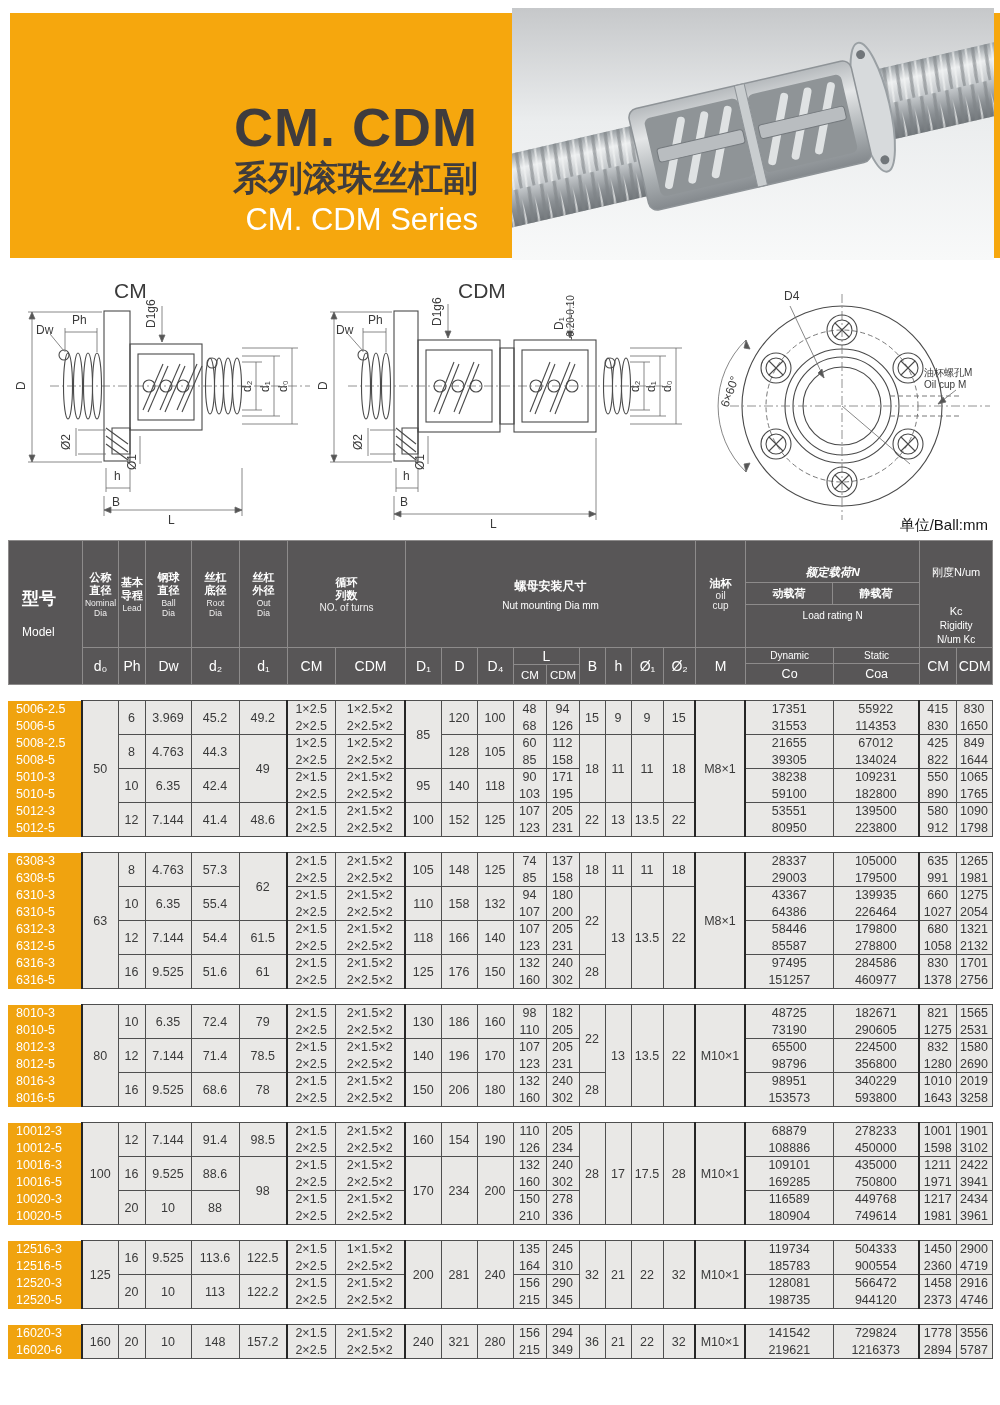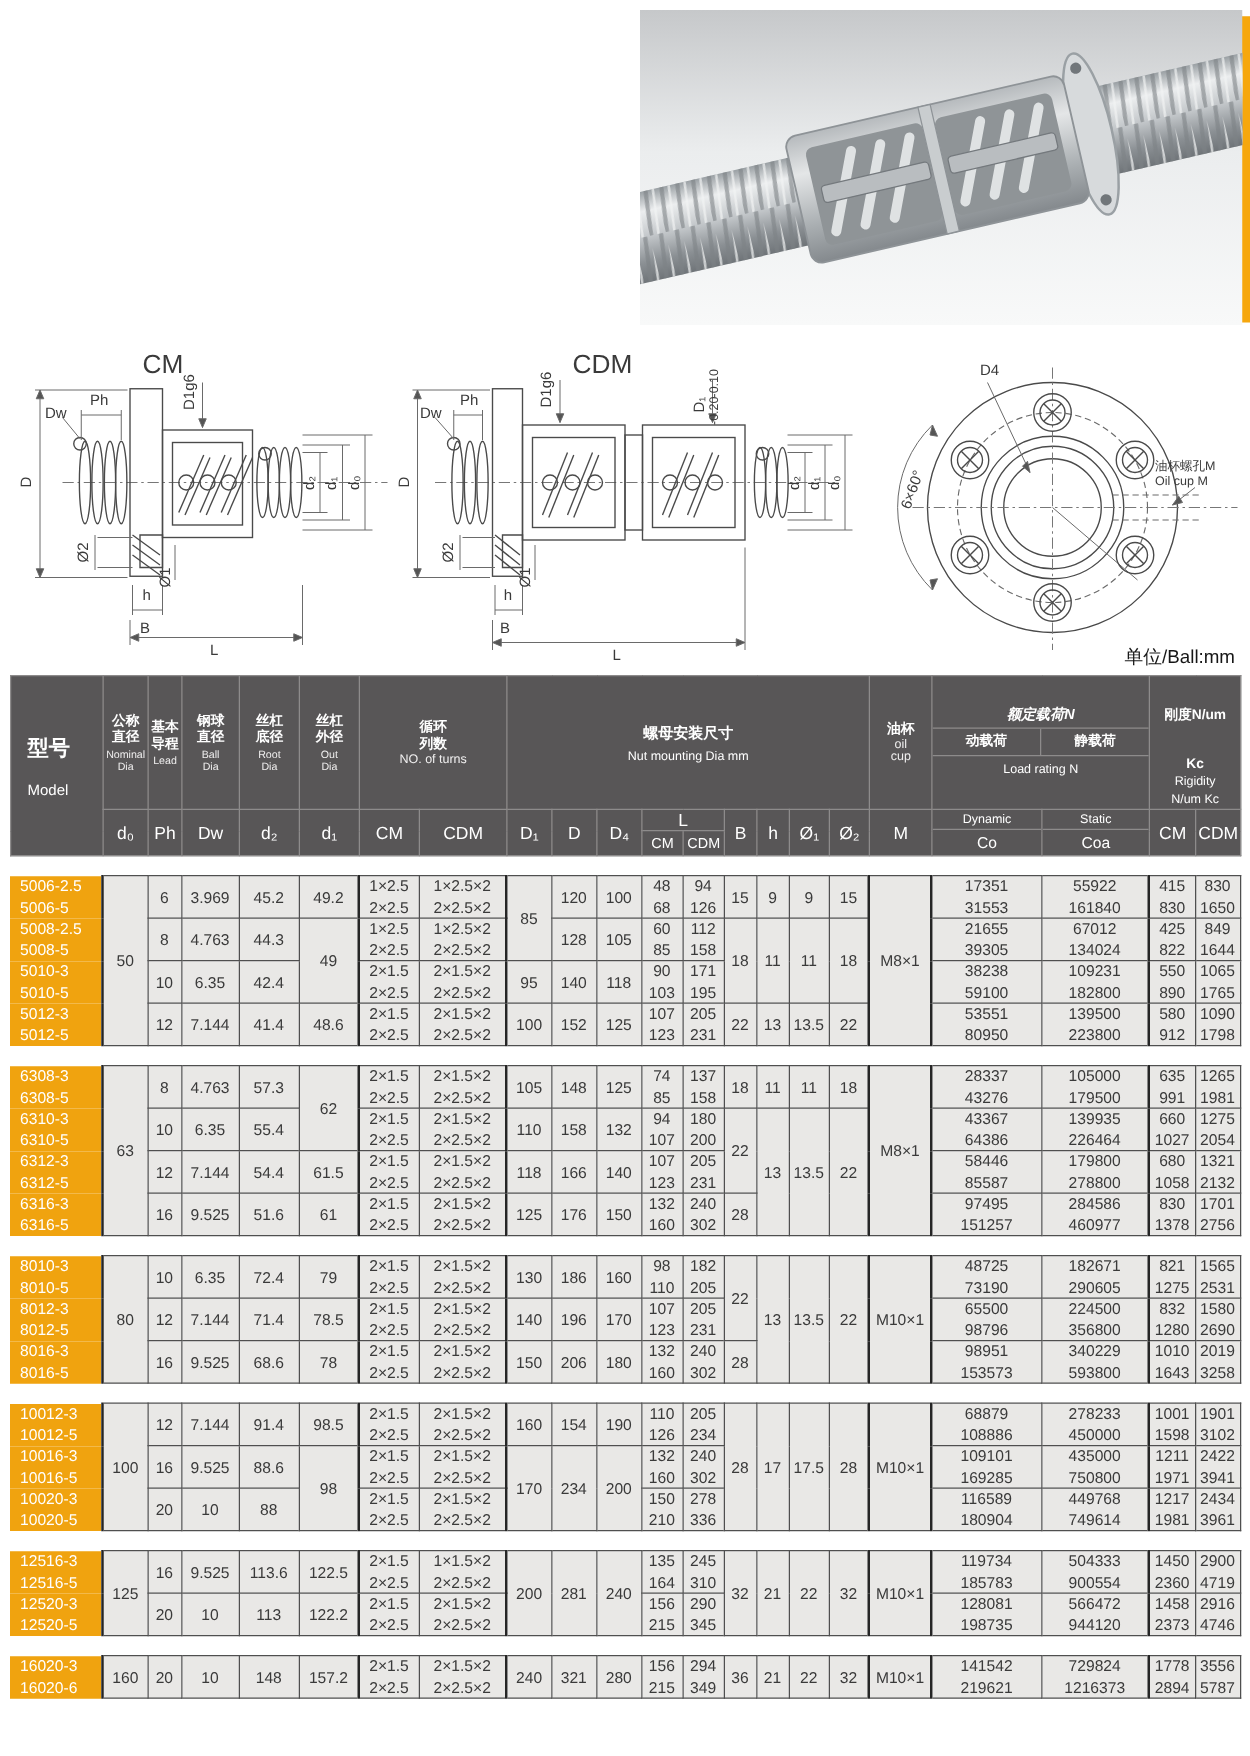--- a/index.html
+++ b/index.html
@@ -43,39 +43,46 @@
   .model-h .enm { font-size:12px; padding-left:13px; }
   .nut1 { font-size:12px; font-weight:700; margin-bottom:5px; }
   .nut2 { font-size:10px; }
   .lr1 { font-size:11.5px; font-weight:700; line-height:20px; border-bottom:1px solid #8d8b8b;font-style:italic; }
   .lr2 { display:flex; line-height:21px; border-bottom:1px solid #8d8b8b; }
   .lr2 span { flex:1; font-size:11px; font-weight:700; }
   .lr2 span:first-child { border-right:1px solid #8d8b8b; }
   .lr3 { font-size:10px; line-height:21px; }
   .dylab { font-size:10px; line-height:15px; border-bottom:1px solid #8d8b8b; }
   .dysym { font-size:12.5px; line-height:20px; font-weight:500; }
-  .rg1 { font-size:11px; font-weight:700; line-height:15px;margin-top:24px; }
+  .rg1 { font-size:11px; font-weight:400; line-height:15px;margin-top:24px; }
   .rg2 { font-size:10px; line-height:14px; }
 
   .grp { margin-top:15px; }
   .grp td { border:1px solid #4f4f4f; text-align:center; vertical-align:middle;
             font-size:12.5px; color:#3a3a3a; font-weight:500; background:#E9E8E6; padding:0; overflow:hidden; }
   .grp tr { height:33px; }
   .grp td.bl2 { border-left:2px solid #262626; }
   .grp td.or { background:#F0A30F; color:#fff; text-align:left; padding-left:8px;
                border-top:none; border-bottom:none; border-left:none; border-right:2px solid #262626; font-weight:400; font-size:12.5px; }
   .grp td.two div { line-height:16.5px; height:16.5px; }
 
   .footer-note { position:absolute; left:8px; top:1318px; font-size:13.5px; color:#2a2a2a; }
 </style>
 </head>
 <body>
 
 <div class="sheet">
 
+  <div class="banner-orange">
+    <div class="banner-text">
+      <div class="banner-title">CM. CDM</div>
+      <div class="banner-sub-cn">系列滚珠丝杠副</div>
+      <div class="banner-sub-en">CM. CDM Series</div>
+    </div>
+  </div>
   <div class="banner-right-strip"></div>
 
   <svg class="photo" viewBox="0 0 482 252">
     <defs>
       <linearGradient id="bgph" x1="0" y1="0" x2="0" y2="1">
         <stop offset="0" stop-color="#c6c8ca"></stop>
           <stop offset="0.45" stop-color="#ebedee"></stop>
           <stop offset="1" stop-color="#f8f9f9"></stop>
       </linearGradient>
       <linearGradient id="mshaft" x1="0" y1="0" x2="0" y2="1">
@@ -523,21 +530,21 @@
               <td class="">9</td>
               <td class="">9</td>
               <td class="">15</td>
               <td class="bl2" rowspan="4">M8×1</td>
               <td class="bl2 two">
                 <div>17351</div>
                 <div>31553</div>
               </td>
               <td class=" two">
                 <div>55922</div>
-                <div>161840</div>
+                <div>114353</div>
               </td>
               <td class="bl2 two">
                 <div>415</div>
                 <div>830</div>
               </td>
               <td class=" two">
                 <div>830</div>
                 <div>1650</div>
               </td>
             </tr>
@@ -739,21 +746,21 @@
                 <div>137</div>
                 <div>158</div>
               </td>
               <td class="">18</td>
               <td class="">11</td>
               <td class="">11</td>
               <td class="">18</td>
               <td class="bl2" rowspan="4">M8×1</td>
               <td class="bl2 two">
                 <div>28337</div>
-                <div>43276</div>
+                <div>29003</div>
               </td>
               <td class=" two">
                 <div>105000</div>
                 <div>179500</div>
               </td>
               <td class="bl2 two">
                 <div>635</div>
                 <div>991</div>
               </td>
               <td class=" two">

